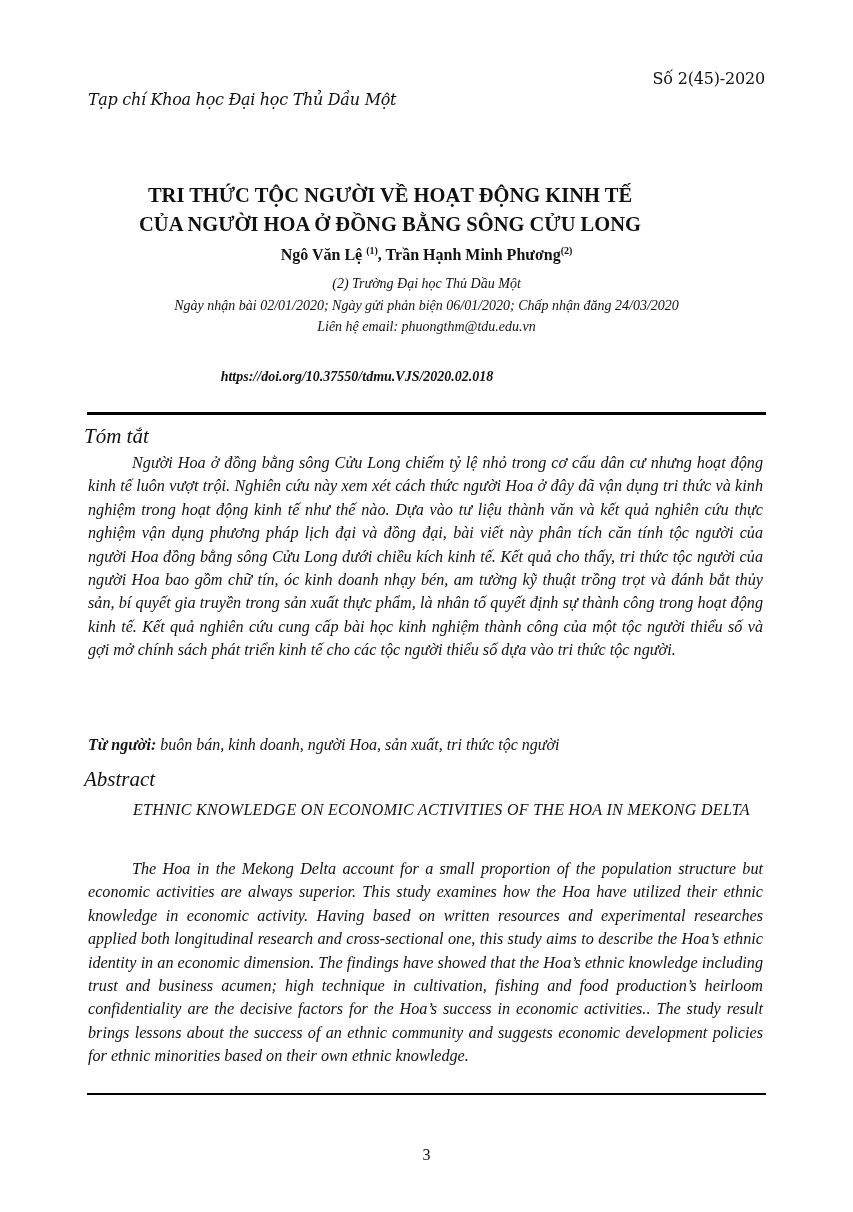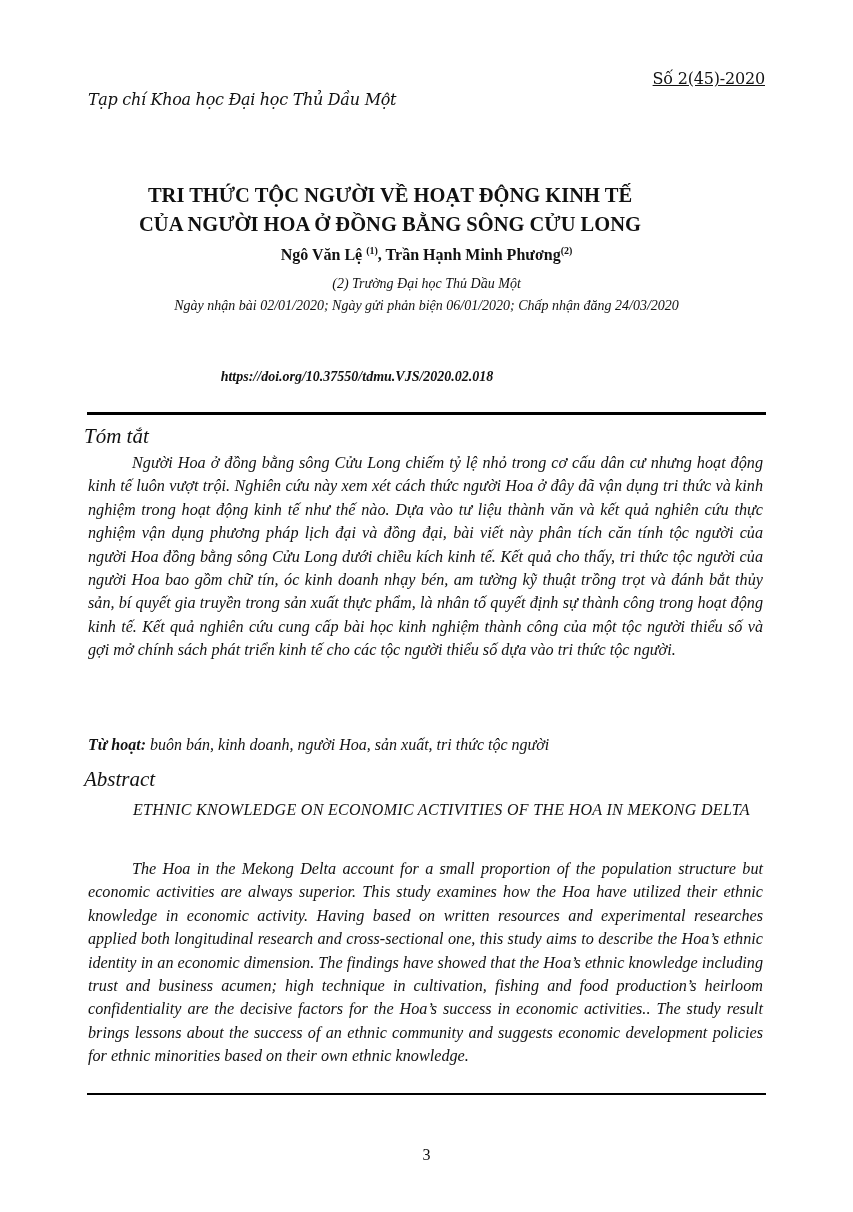--- a/index.html
+++ b/index.html
@@ -1,20 +1,20 @@
 <!DOCTYPE html>
 <html><head>
 <meta charset="utf-8">
 <style>
   html, body { margin: 0; padding: 0; background: #ffffff; }
   body { width: 853px; height: 1212px; position: relative; overflow: hidden;
          font-family: "Liberation Serif", "DejaVu Serif", serif; color: #111; }
   .abs { position: absolute; }
   .running-head-left { left: 88px; top: 69px; font-size: 16px; font-style: italic; font-family: "DejaVu Serif", serif; letter-spacing: -0.3px; margin-top: 21px; }
-  .running-head-right { right: 88px; top: 69px; font-size: 16px; font-family: "DejaVu Serif", serif; letter-spacing: -0.2px; text-decoration: underline; }
+  .running-head-right { right: 88px; top: 69px; font-size: 16px; font-family: "DejaVu Serif", serif; letter-spacing: -0.2px; }
   .title { left: 0; width: 780px; text-align: center; font-weight: bold; font-size: 20.5px; line-height: 29px; top: 181px; }
   .authors { left: 0; width: 853px; text-align: center; font-weight: bold; font-size: 16px; top: 245px; }
   .authors sup { font-size: 10px; }
   .affil { left: 0; width: 853px; text-align: center; font-style: italic; font-size: 14px; line-height: 21.5px; top: 273px; }
   .doi { left: 0; width: 714px; text-align: center; font-style: italic; font-weight: bold; font-size: 14px; top: 369px; }
   .rule { left: 87px; width: 679px; height: 3px; background: #000; }
   .section-head { left: 84px; font-style: italic; font-weight: normal; font-size: 21px; }
   .body-text { left: 88px; width: 675px; font-style: italic; font-size: 16.2px; line-height: 23.4px; text-align: justify; text-indent: 44px; }
   .kw { left: 88px; font-style: italic; font-size: 16px; top: 736px; }
   .kw b { font-weight: bold; }
@@ -32,30 +32,31 @@
   <div>CỦA NGƯỜI HOA Ở ĐỒNG BẰNG SÔNG CỬU LONG</div>
 </div>
 
 <div class="abs authors">
   <span>Ngô Văn Lệ </span><sup>(1)</sup><span>, </span><span>Trần Hạnh Minh Phương</span><sup>(2)</sup>
 </div>
 
 <div class="abs affil">
   <div>(2) Trường Đại học Thủ Dầu Một</div>
   <div>Ngày nhận bài 02/01/2020; Ngày gửi phản biện 06/01/2020; Chấp nhận đăng 24/03/2020</div>
+  <div>Liên hệ email: phuongthm@tdu.edu.vn</div>
 </div>
 
 <div class="abs doi">https://doi.org/10.37550/tdmu.VJS/2020.02.018</div>
 
 <div class="abs rule" style="top:412px;"></div>
 
 <div class="abs section-head" style="top:424px;">Tóm tắt</div>
 <div class="abs body-text" style="top:452px;">Người Hoa ở đồng bằng sông Cửu Long chiếm tỷ lệ nhỏ trong cơ cấu dân cư nhưng hoạt động kinh tế luôn vượt trội. Nghiên cứu này xem xét cách thức người Hoa ở đây đã vận dụng tri thức và kinh nghiệm trong hoạt động kinh tế như thế nào. Dựa vào tư liệu thành văn và kết quả nghiên cứu thực nghiệm vận dụng phương pháp lịch đại và đồng đại, bài viết này phân tích căn tính tộc người của người Hoa đồng bằng sông Cửu Long dưới chiều kích kinh tế. Kết quả cho thấy, tri thức tộc người của người Hoa bao gồm chữ tín, óc kinh doanh nhạy bén, am tường kỹ thuật trồng trọt và đánh bắt thủy sản, bí quyết gia truyền trong sản xuất thực phẩm, là nhân tố quyết định sự thành công trong hoạt động kinh tế. Kết quả nghiên cứu cung cấp bài học kinh nghiệm thành công của một tộc người thiểu số và gợi mở chính sách phát triển kinh tế cho các tộc người thiểu số dựa vào tri thức tộc người.</div>
 
-<div class="abs kw"><b>Từ hoạt:</b><span> buôn bán, kinh doanh, người Hoa, sản xuất, tri thức tộc người</span></div>
+<div class="abs kw"><b>Từ người:</b><span> buôn bán, kinh doanh, người Hoa, sản xuất, tri thức tộc người</span></div>
 
 <div class="abs section-head" style="top:767px;">Abstract</div>
 <div class="abs abs-title">ETHNIC KNOWLEDGE ON ECONOMIC ACTIVITIES OF THE HOA IN MEKONG DELTA</div>
 <div class="abs body-text" style="top:858px;">The Hoa in the Mekong Delta account for a small proportion of the population structure but economic activities are always superior. This study examines how the Hoa have utilized their ethnic knowledge in economic activity. Having based on written resources and experimental researches applied both longitudinal research and cross-sectional one, this study aims to describe the Hoa’s ethnic identity in an economic dimension. The findings have showed that the Hoa’s ethnic knowledge including trust and business acumen; high technique in cultivation, fishing and food production’s heirloom confidentiality are the decisive factors for the Hoa’s success in economic activities.. The study result brings lessons about the success of an ethnic community and suggests economic development policies for ethnic minorities based on their own ethnic knowledge.</div>
 
 <div class="abs rule" style="top:1093px; height:2px;"></div>
 
 <div class="abs page-num">3</div>
 
 </body></html>

